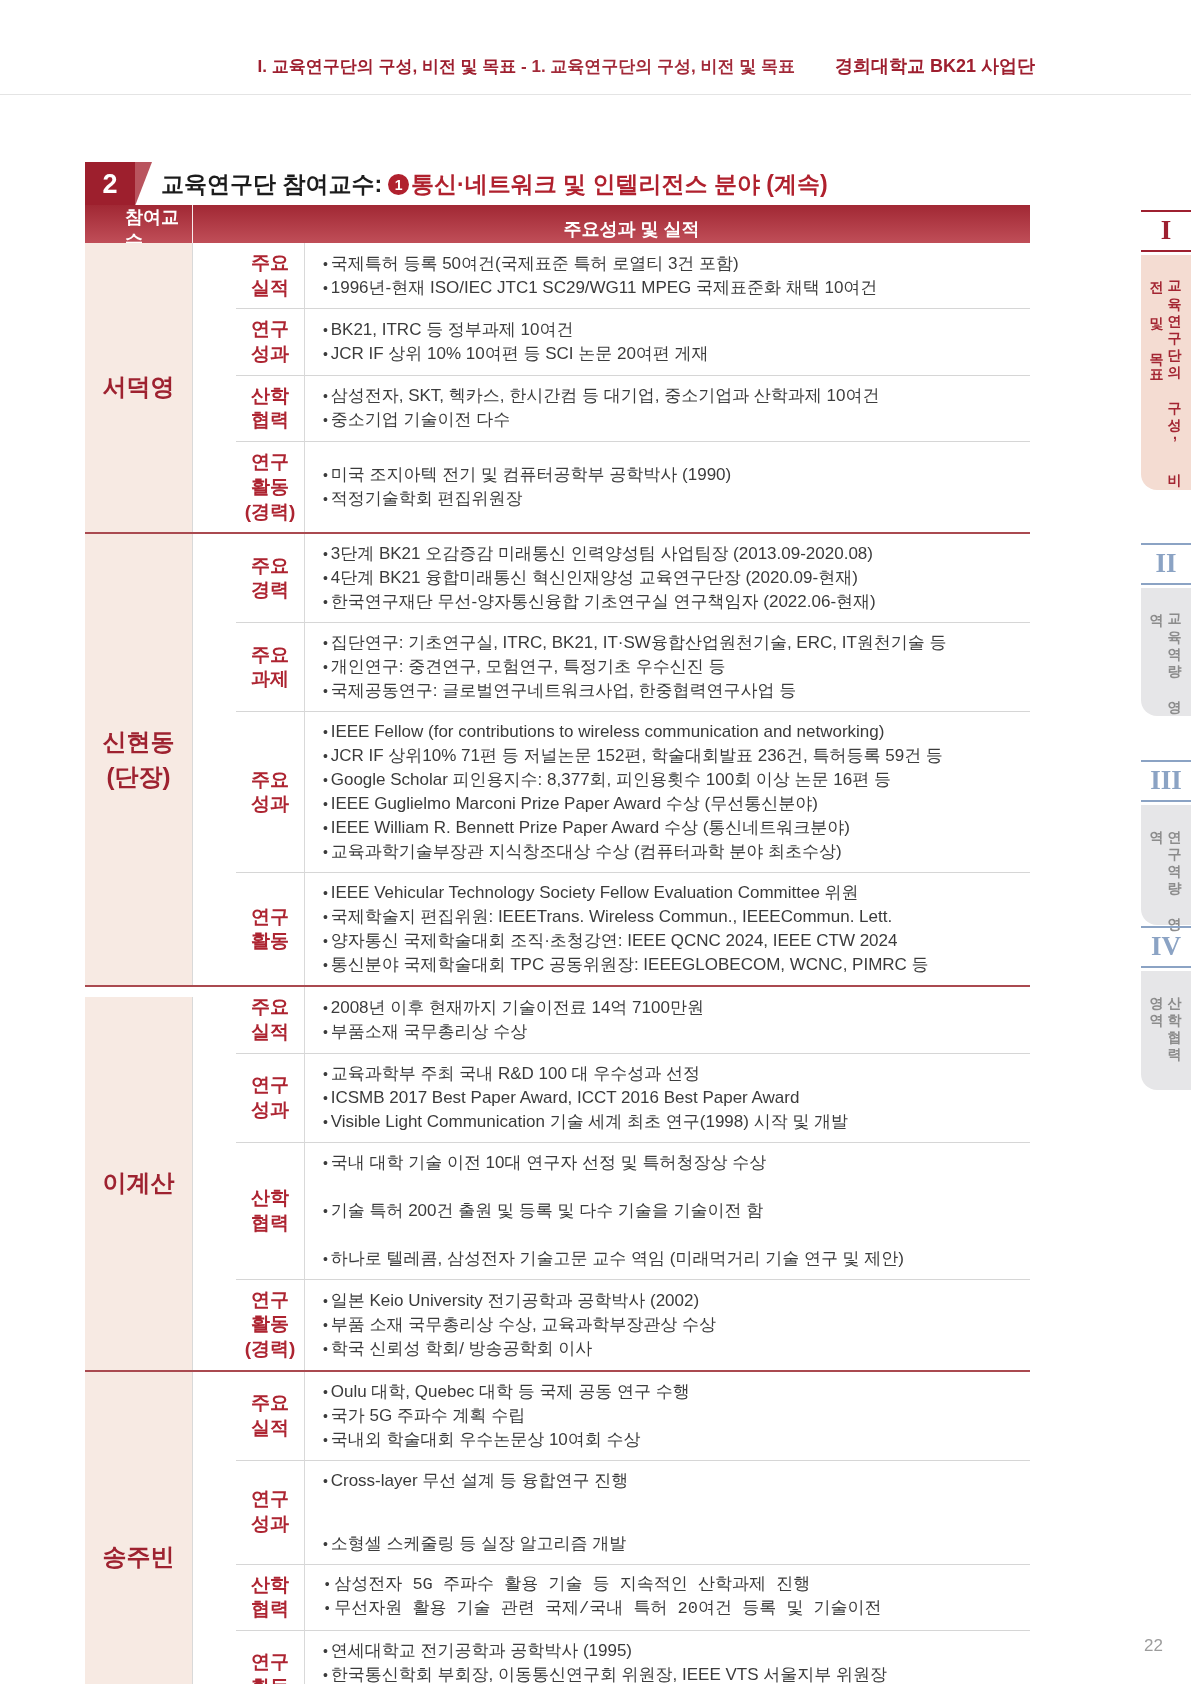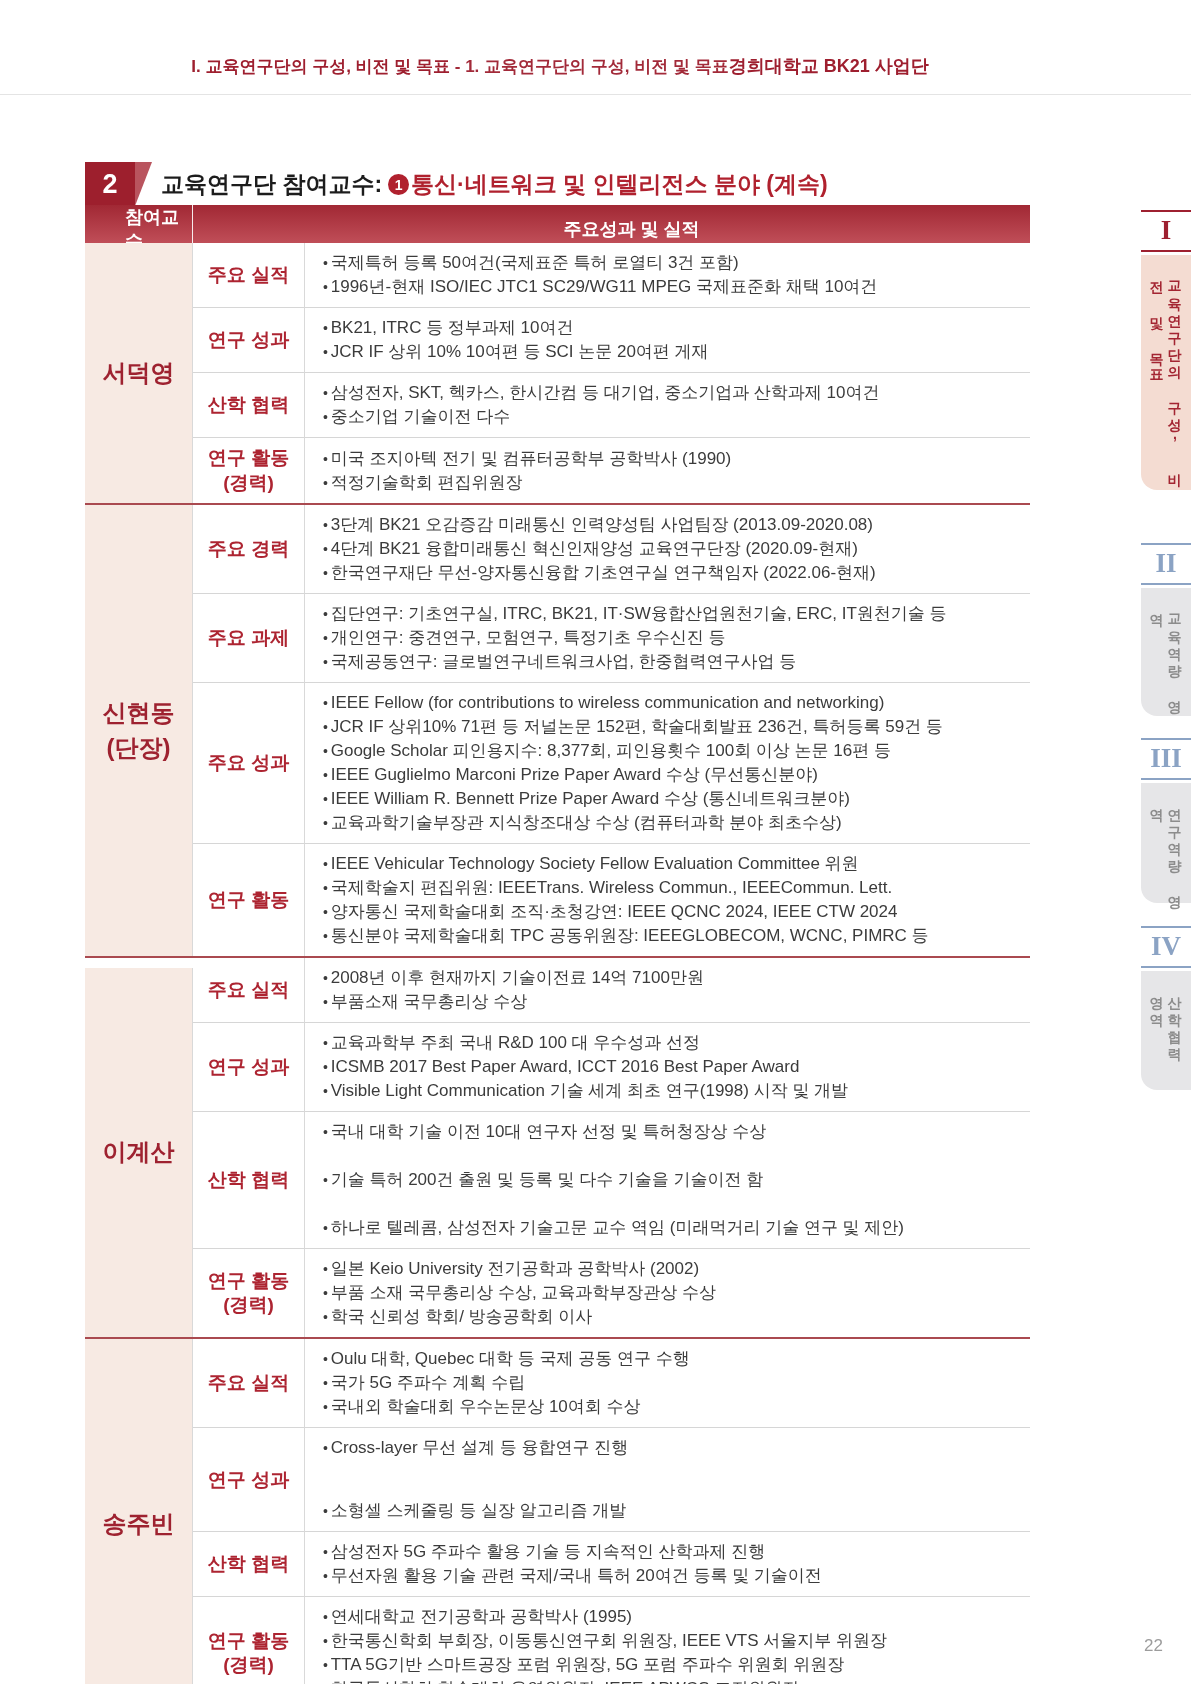--- a/index.html
+++ b/index.html
@@ -1,21 +1,21 @@
 <!DOCTYPE html>
 <html><head>
 <meta charset="utf-8">
 <style>
   html,body{margin:0;padding:0;}
   body{
     width:1191px;height:1684px;position:relative;background:#ffffff;
     font-family:"Liberation Sans",sans-serif;overflow:hidden;
   }
   
-  .page-header{position:absolute;top:54px;left:85px;width:950px;display:flex;justify-content:center;align-items:baseline;}
+  .page-header{position:absolute;top:54px;left:85px;width:950px;display:flex;justify-content:flex-end;align-items:baseline;gap:40px;}
   .ph-left{font-size:17px;color:#9e1f2f;}
   .ph-left .b1{font-weight:bold;}
   .ph-left .b2{font-weight:bold;opacity:.95;}
   .ph-right{font-size:18px;font-weight:bold;color:#9e1f2f;}
   .header-rule{position:absolute;top:94px;left:0;width:1191px;height:1px;background:#e4e4e4;}
 
   
   .section-title{position:absolute;top:162px;left:85px;display:flex;align-items:center;}
   .badge{position:relative;width:50px;height:44px;background:#9d1f2d;color:#fff;
          font-size:27px;font-weight:bold;display:flex;align-items:center;justify-content:center;}
@@ -30,21 +30,21 @@
   .kv-table{position:absolute;top:205px;left:85px;width:945px;border-bottom:2px solid #b04a50;}
   .thead{display:grid;grid-template-columns:108px 1fr;height:38px;
          background:linear-gradient(to bottom,#a12834,#c04e58);color:#fff;font-weight:bold;font-size:18px;}
   .thead>div{display:flex;align-items:center;justify-content:center;padding-left:40px;}
   .thead .col1{border-right:1px solid rgba(255,255,255,.9);}
   .group{display:grid;grid-template-columns:108px 112px 1fr;}
   .group + .group{border-top:2px solid #aa4a50;}
   .name-cell{background:#f7eae3;border-right:1px solid #d9d9d9;display:flex;flex-direction:column;
          align-items:center;justify-content:center;color:#9e2230;font-weight:bold;font-size:24px;line-height:1.45;}
   .label-cell{display:flex;flex-direction:column;align-items:center;justify-content:center;text-align:center;
-         color:#ad2431;font-weight:bold;font-size:19px;line-height:1.3;border-right:1px solid #d9d9d9;padding:8px 4px;box-sizing:border-box;}
+         color:#ad2431;font-weight:bold;font-size:19px;line-height:1.3;border-right:1px solid #d9d9d9;padding:8px 4px;box-sizing:border-box;margin-left:43px;}
   .content-cell{padding:8px 12px 8px 18px;font-size:17px;color:#3b3b3b;box-sizing:border-box;
          display:flex;flex-direction:column;justify-content:center;}
   .rsep{border-top:1px solid #d6d6d6;}
   .bullet-line{line-height:24px;}
   .bullet-line::before{content:"\2022\2009";color:#3b3b3b;font-size:14px;}
 
   
   .side-tab{position:absolute;right:0;width:50px;}
   .numeral{font-family:"Liberation Serif",serif;font-weight:bold;text-align:center;
          border-top:2px solid;border-bottom:2px solid;padding:4px 0;font-size:27px;line-height:1.1;}
@@ -212,21 +212,21 @@
         <div class="label-cell rsep" style="grid-area: 2 / 2;">
           <span>연구 성과</span>
         </div>
         <div class="content-cell rsep" style="grid-area: 2 / 3; gap: 39px;">
           <div class="bullet-line">Cross-layer 무선 설계 등 융합연구 진행</div>
           <div class="bullet-line">소형셀 스케줄링 등 실장 알고리즘 개발</div>
         </div>
         <div class="label-cell rsep" style="grid-area: 3 / 2;">
           <span>산학 협력</span>
         </div>
-        <div class="content-cell rsep" style="grid-area: 3 / 3;">
+        <div class="content-cell rsep" style="grid-area: 3 / 3; font-family: Liberation Mono, monospace;">
           <div class="bullet-line">삼성전자 5G 주파수 활용 기술 등 지속적인 산학과제 진행</div>
           <div class="bullet-line">무선자원 활용 기술 관련 국제/국내 특허 20여건 등록 및 기술이전</div>
         </div>
         <div class="label-cell rsep" style="grid-area: 4 / 2;">
           <span>연구 활동</span>
           <span>(경력)</span>
         </div>
         <div class="content-cell rsep" style="grid-area: 4 / 3;">
           <div class="bullet-line">연세대학교 전기공학과 공학박사 (1995)</div>
           <div class="bullet-line">한국통신학회 부회장, 이동통신연구회 위원장, IEEE VTS 서울지부 위원장</div>
@@ -243,21 +243,21 @@
       <div class="tab-body" style="height: 235px;">
         <span>교육연구단의 구성, 비전 및 목표</span>
       </div>
     </div>
     <div class="side-tab inactive" style="top: 543px;">
       <div class="numeral">II</div>
       <div class="tab-body" style="height: 128px;">
         <span>교육역량 영역</span>
       </div>
     </div>
-    <div class="side-tab inactive" style="top: 738px;">
+    <div class="side-tab inactive" style="top: 760px;">
       <div class="numeral">III</div>
       <div class="tab-body" style="height: 120px;">
         <span>연구역량 영역</span>
       </div>
     </div>
     <div class="side-tab inactive" style="top: 926px;">
       <div class="numeral">IV</div>
       <div class="tab-body" style="height: 119px;">
         <span>산학협력 영역</span>
       </div>

